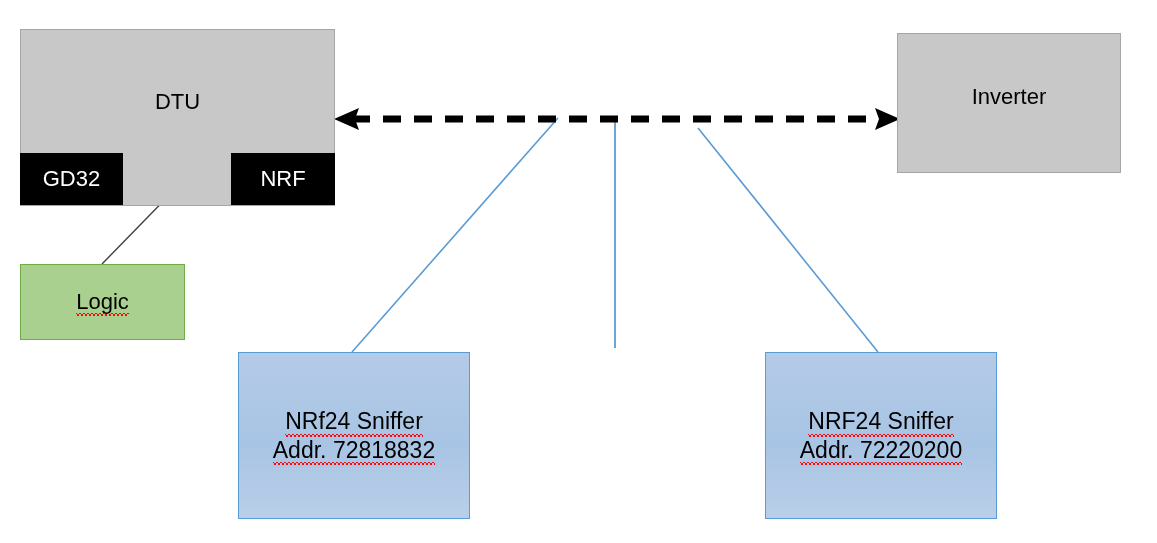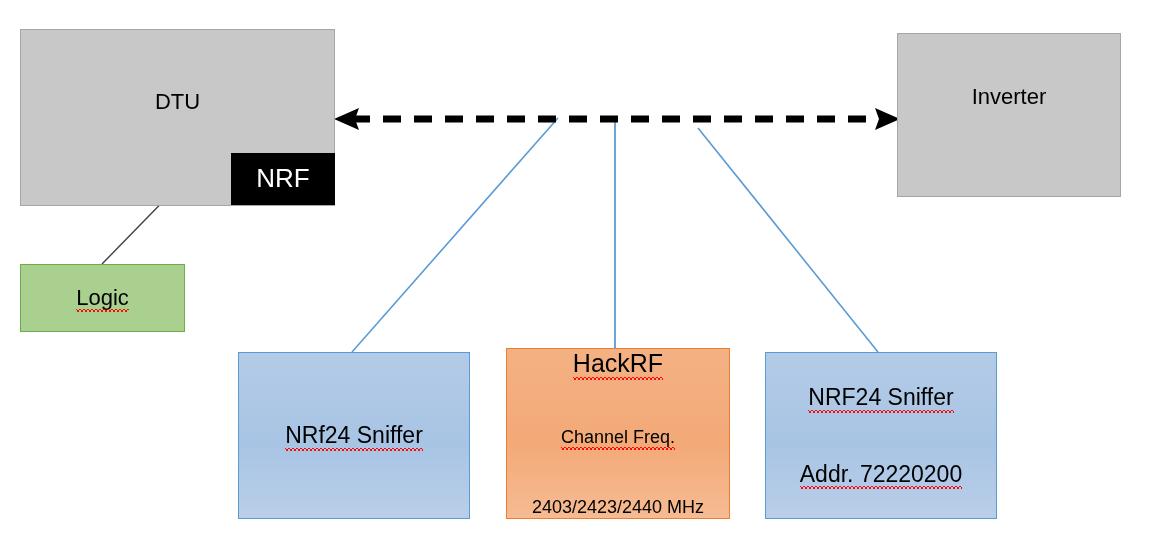--- a/index.html
+++ b/index.html
@@ -20,21 +20,20 @@
   .node {
     position: absolute;
     box-sizing: border-box;
     display: flex;
     flex-direction: column;
     align-items: center;
     justify-content: center;
     text-align: right;
     line-height: 1.22;
     color: #000000;
-    gap: 48px;
   }
 
   
   #dtu-box {
     left: 20px;
     top: 29px;
     width: 315px;
     height: 177px;
     background: #c8c8c8;
     border: 1px solid #a6a6a6;
@@ -55,45 +54,45 @@
     color: #ffffff;
     font-size: 22px;
   }
   #nrf-box {
     left: 231px;
     top: 153px;
     width: 104px;
     height: 52px;
     background: #000000;
     color: #ffffff;
-    font-size: 26px;
+    font-size: 22px;
   }
 
   
   #inverter-box {
     left: 897px;
     top: 33px;
     width: 224px;
-    height: 164px;
+    height: 140px;
     background: #c8c8c8;
     border: 1px solid #a6a6a6;
     justify-content: flex-start;
     padding-top: 50px;
   }
   #inverter-box .line {
     font-size: 22px;
     display: block;
   }
 
   
   #logic-box {
     left: 20px;
     top: 264px;
     width: 165px;
-    height: 68px;
+    height: 76px;
     background: #a9d08e;
     border: 1px solid #70ad47;
     font-size: 22px;
   }
 
   
   #sniffer-left-box {
     left: 238px;
     top: 352px;
     width: 232px;
@@ -176,41 +175,40 @@
     <polygon points="122,181 141,172 137,181 141,190"></polygon>
     <polygon points="233,181 214,172 218,181 214,190"></polygon>
 
     <line x1="102" y1="264" x2="183" y2="181" stroke="#3f3f3f" stroke-width="1.4"></line>
   </svg>
 
   <div class="node" id="dtu-box">
     <span class="line">DTU</span>
   </div>
 
+  <div class="node" id="gd32-box">
+    <span>GD32</span>
+  </div>
 
   <div class="node" id="nrf-box">
     <span>NRF</span>
   </div>
 
   <div class="node" id="inverter-box">
     <span class="line">Inverter</span>
   </div>
 
   <div class="node" id="logic-box">
     <span class="sq">Logic</span>
   </div>
 
   <div class="node" id="sniffer-left-box">
     <span class="sq">NRf24 Sniffer</span>
-  </div>
-
-  <div class="node" id="hackrf-box">
-    <span class="title sq">HackRF</span>
-    <span class="sub sq">Channel Freq.</span>
-    <span class="sub">2403/2423/2440 MHz</span>
-  </div>
+    <span class="sq">Addr. 72818832</span>
+  </div>
+
 
   <div class="node" id="sniffer-right-box">
     <span class="sq">NRF24 Sniffer</span>
     <span class="sq">Addr. 72220200</span>
   </div>
 
 </div>
 
 </body></html>

